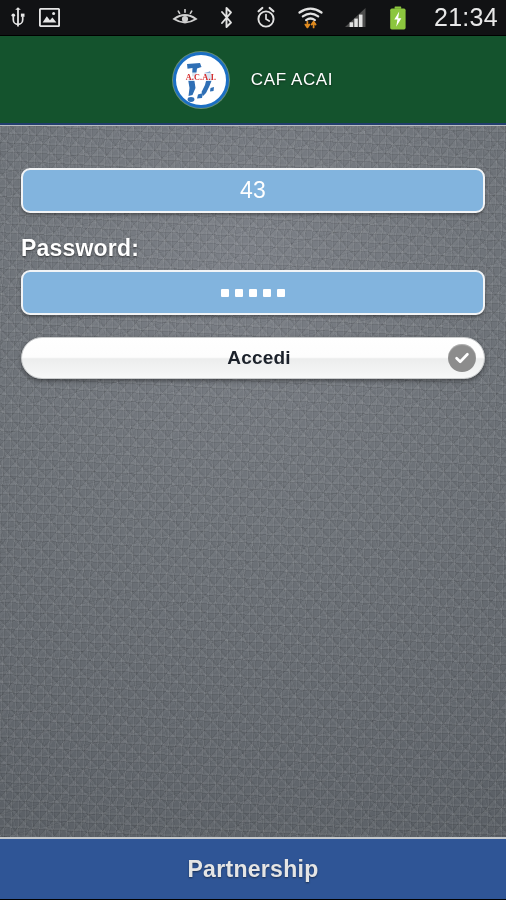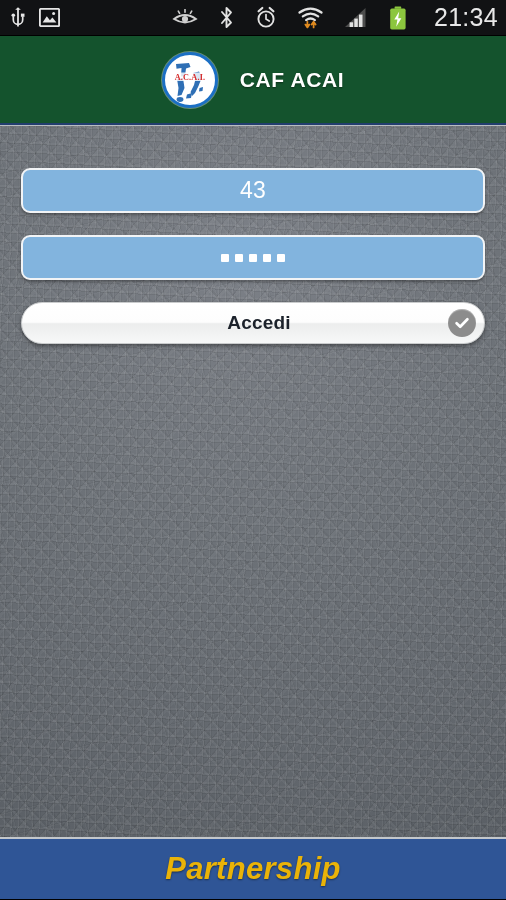--- a/index.html
+++ b/index.html
@@ -56,22 +56,22 @@
     width: 56px; height: 56px;
     border-radius: 50%;
     background: #ffffff;
     border: 3px solid #1b6fc4;
     display: flex; align-items: center; justify-content: center;
     overflow: hidden;
     box-shadow: 0 0 0 1px rgba(255,255,255,0.35);
   }
   .app-title {
     color: #ffffff;
-    font-size: 21px;
-    font-weight: bold;
+    font-size: 17px;
+    font-weight: normal;
     letter-spacing: 0.6px;
     text-shadow: 0 1px 2px rgba(0,0,0,0.45);
   }
 
   
   .content {
     position: relative;
     height: 712px;
     background-color: #6f747a;
     background-image:
@@ -170,26 +170,25 @@
   
   .footer {
     height: 62px;
     background: #2f5596;
     border-top: 2px solid #c3c7cb;
     display: flex;
     align-items: center;
     justify-content: center;
   }
   .footer-label {
-    color: #eab308;
-    font-size: 31px;
+    color: #e5e5e5;
+    font-size: 23px;
     font-weight: bold;
     letter-spacing: 0.3px;
     text-shadow: 0 1px 2px rgba(0,0,0,0.45);
-    font-style: italic;
   }
 </style>
 </head>
 <body>
 
 <div id="app">
 
   <div class="statusbar">
 
     <div class="sb-left">
@@ -278,20 +277,21 @@
     </div>
     <div class="app-title">CAF ACAI</div>
   </div>
 
   <div class="content">
 
     <div class="field-input">
       <span class="field-value">43</span>
     </div>
 
+    <div class="field-label">Password:</div>
     <div class="field-input">
       <span class="pw-dots">
         <i class="pw-dot"></i>
         <i class="pw-dot"></i>
         <i class="pw-dot"></i>
         <i class="pw-dot"></i>
         <i class="pw-dot"></i>
       </span>
     </div>
 

